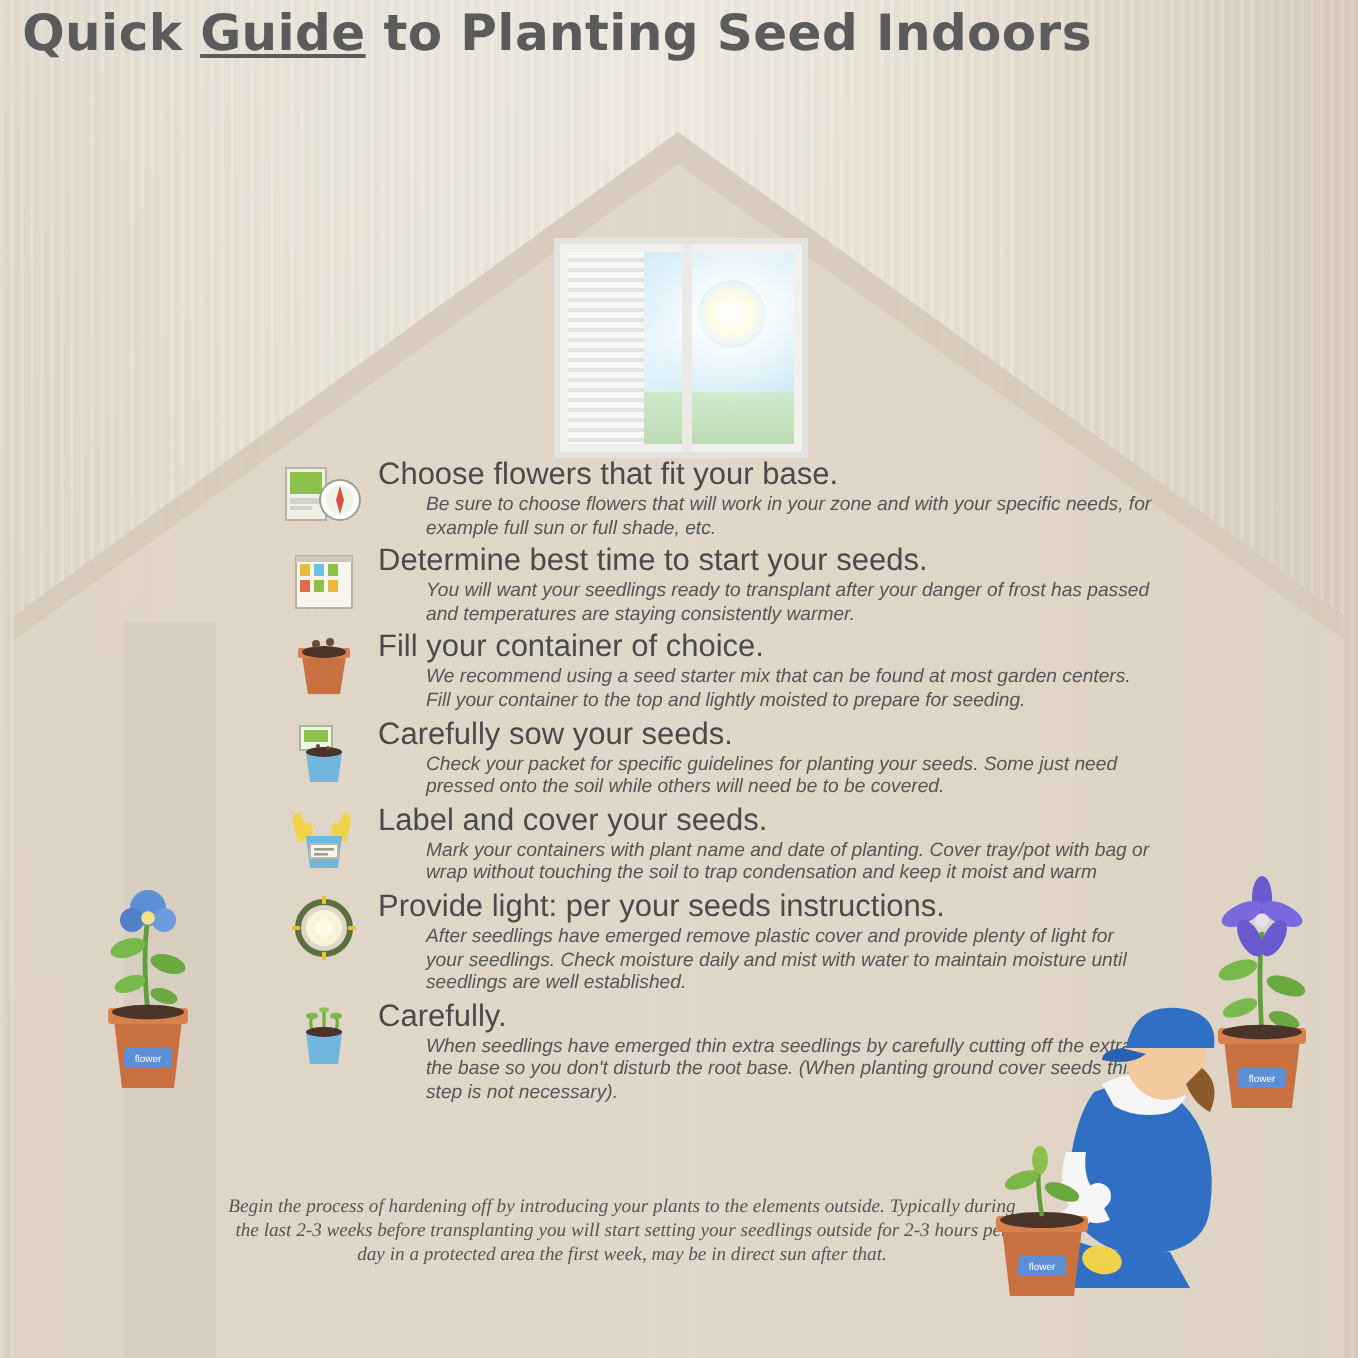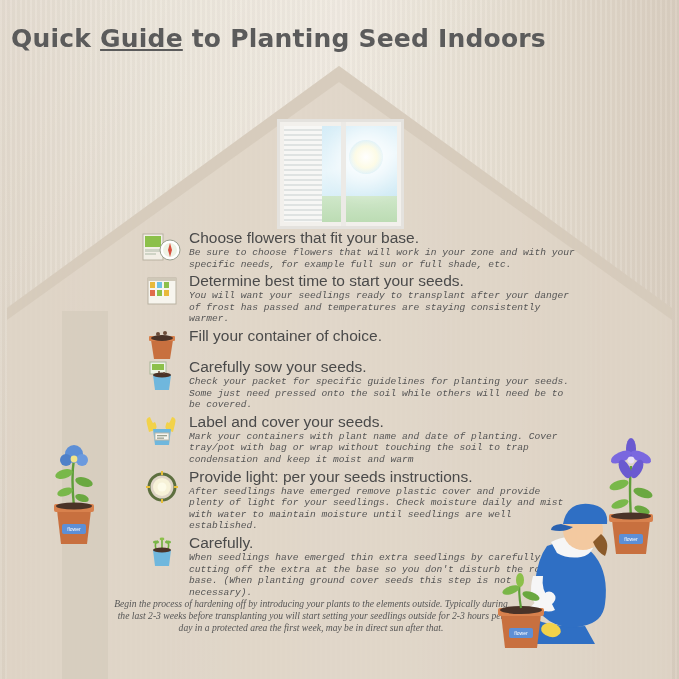--- a/index.html
+++ b/index.html
@@ -90,21 +90,21 @@
   .sky-hill {
     position: absolute;
     left: 0; bottom: 0;
     width: 100%; height: 26px;
     background: linear-gradient(180deg, #cfe7c9 0%, #bcdcb4 100%);
   }
 
   
   .title {
     position: absolute;
-    top: 24px;
+    top: 2px;
     left: 0;
     width: 557px;
     text-align: center;
     font-family: "DejaVu Sans", sans-serif;
     font-weight: bold;
     font-size: 25px;
     color: #5b5b5b;
     letter-spacing: 0.2px;
   }
   .title .u { text-decoration: underline; }
@@ -126,22 +126,23 @@
     font-size: 15.5px;
     color: #4a4a4a;
     line-height: 19px;
     font-family: "Liberation Sans", sans-serif;
   }
   .step-body {
     font-size: 9.6px;
     line-height: 11.6px;
     color: #555;
     font-style: italic;
-    font-family: Liberation Mono, monospace;
+    font-family: Liberation Sans, sans-serif;
     max-width: 390px;
+    margin-left: 24px;
   }
   .step-icon {
     position: absolute;
     left: 4px;
     top: 2px;
     width: 42px;
     height: 36px;
   }
 
   
@@ -235,20 +236,21 @@
 
     <div class="step">
       <svg class="step-icon" viewBox="0 0 42 36">
         <path d="M10 12 L32 12 L29 31 L13 31 Z" fill="#c8703f"></path>
         <rect x="8" y="8" width="26" height="5" rx="1" fill="#d8814d"></rect>
         <ellipse cx="21" cy="10" rx="11" ry="3" fill="#4a3328"></ellipse>
         <circle cx="17" cy="6" r="2" fill="#6b4b38"></circle>
         <circle cx="24" cy="5" r="2" fill="#6b4b38"></circle>
       </svg>
       <div class="step-head">Fill your container of choice.</div>
+      <div class="step-body">We recommend using a seed starter mix that can be found at most garden centers. Fill your container to the top and lightly moisted to prepare for seeding.</div>
     </div>
 
     <div class="step">
       <svg class="step-icon" viewBox="0 0 42 36">
         <rect x="9" y="3" width="16" height="12" fill="#eef4e6" stroke="#a8b598"></rect>
         <rect x="11" y="5" width="12" height="6" fill="#8cc04a"></rect>
         <path d="M12 16 L30 16 L28 31 L14 31 Z" fill="#6fb7dd"></path>
         <ellipse cx="21" cy="16" rx="9" ry="2.5" fill="#4a3328"></ellipse>
         <circle cx="18" cy="13" r="1" fill="#6b4b38"></circle>
         <circle cx="23" cy="14" r="1" fill="#6b4b38"></circle>

